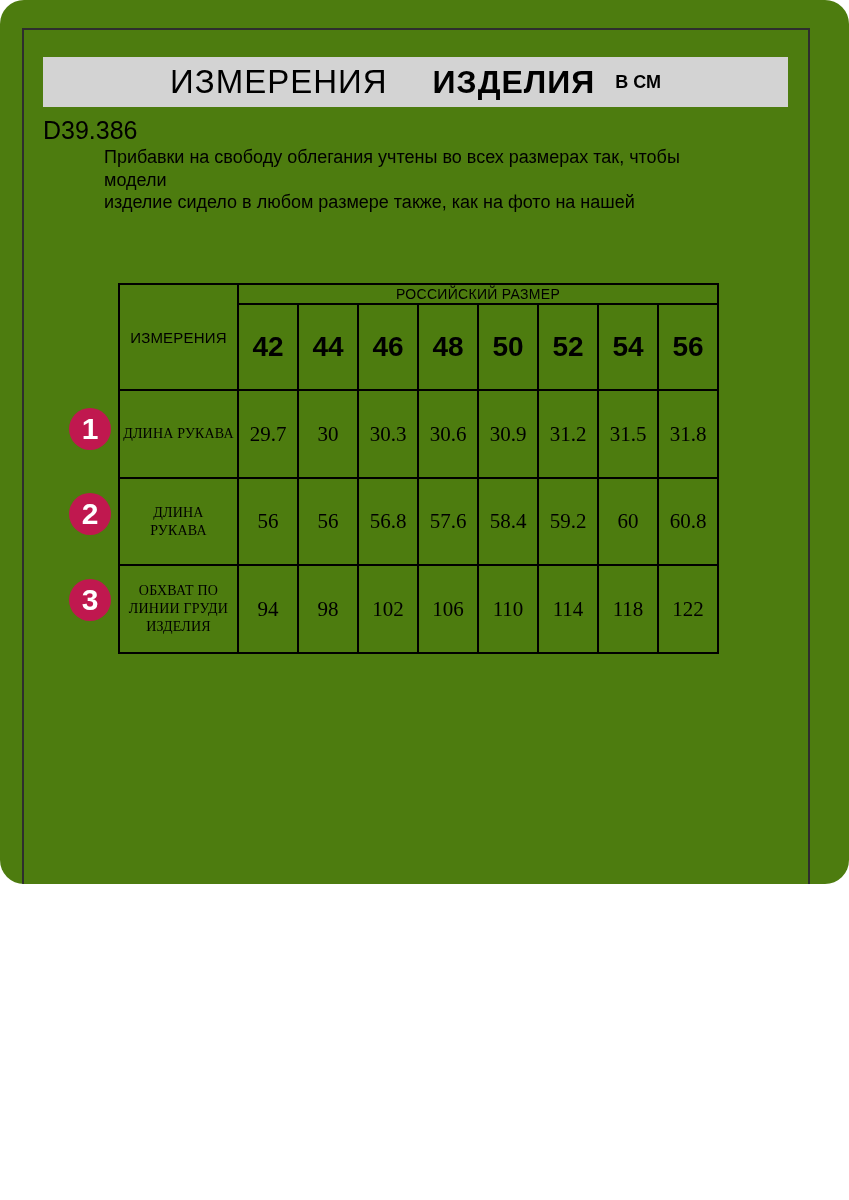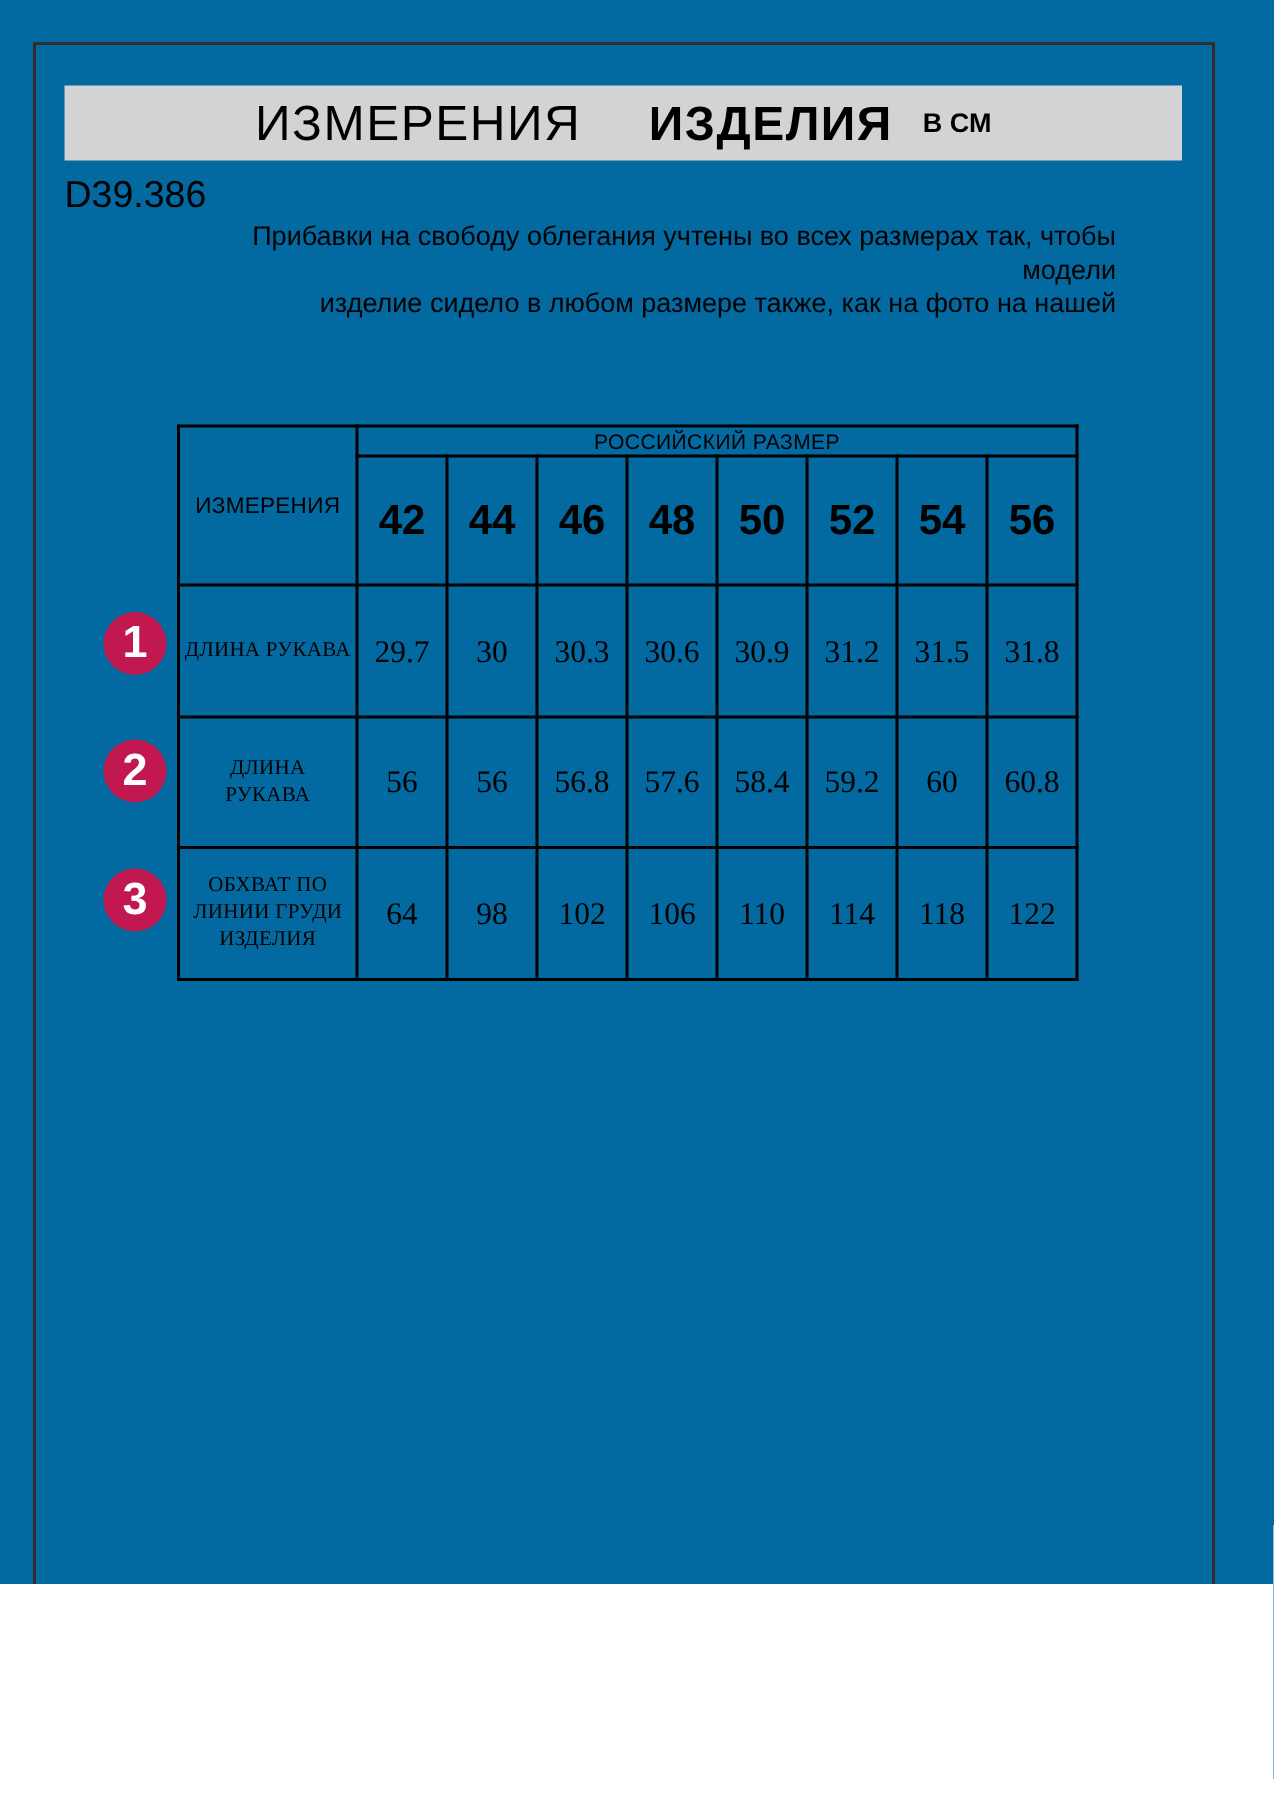--- a/index.html
+++ b/index.html
@@ -5,23 +5,24 @@
   html, body {
     margin: 0;
     padding: 0;
     background: #ffffff;
     font-family: "Liberation Sans", "DejaVu Sans", sans-serif;
     color: #000000;
   }
   .page {
     position: relative;
     width: 849px;
-    height: 1056px;
-    background: #0369a1;
+    height: 884px;
+    background: #4d7c0f;
     overflow: hidden;
+    border-radius: 24px;
   }
   .frame {
     position: absolute;
     left: 22px;
     top: 28px;
     width: 788px;
     height: 1132px;
     border: 2px solid #2e2e2e;
     box-sizing: border-box;
   }
@@ -62,21 +63,21 @@
     width: 745px;
     text-align: left;
     font-size: 25px;
     line-height: 28px;
   }
   .description {
     position: absolute;
     left: 104px;
     top: 146px;
     width: 640px;
-    text-align: right;
+    text-align: left;
     font-size: 18px;
     line-height: 22.5px;
   }
   table.size-table {
     position: absolute;
     left: 118px;
     top: 283px;
     border-collapse: collapse;
     table-layout: fixed;
     width: 599px;
@@ -204,21 +205,21 @@
       <td>57.6</td>
       <td>58.4</td>
       <td>59.2</td>
       <td>60</td>
       <td>60.8</td>
     </tr>
     <tr class="data-row dr3">
       <td class="row-label">ОБХВАТ ПО
 ЛИНИИ ГРУДИ
 ИЗДЕЛИЯ</td>
-      <td>64</td>
+      <td>94</td>
       <td>98</td>
       <td>102</td>
       <td>106</td>
       <td>110</td>
       <td>114</td>
       <td>118</td>
       <td>122</td>
     </tr>
   </tbody>
     </table>

